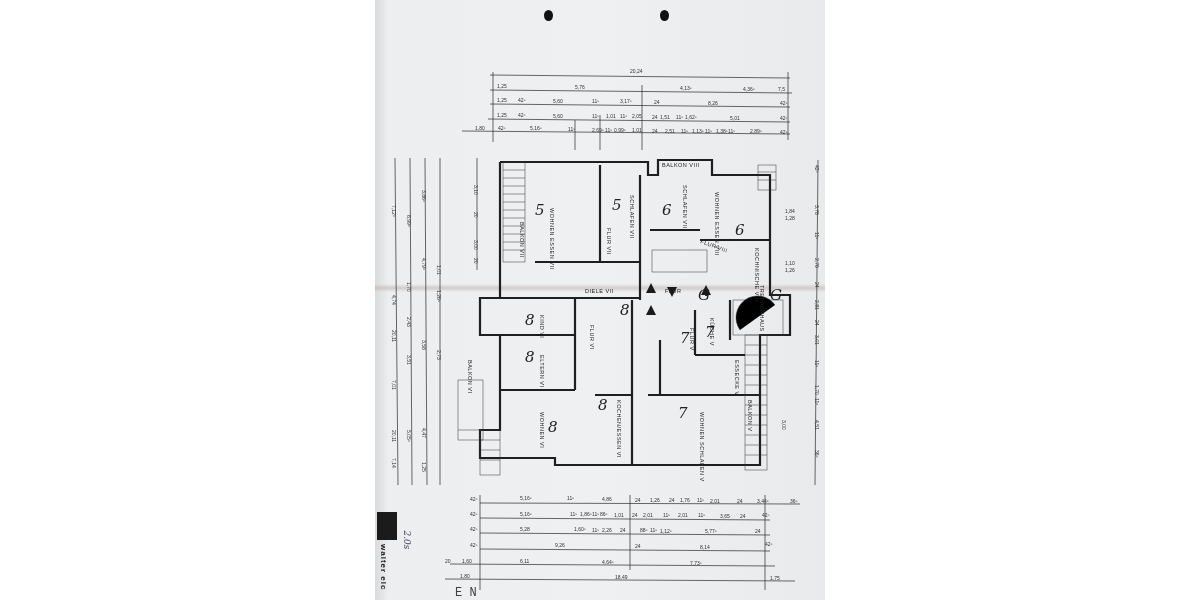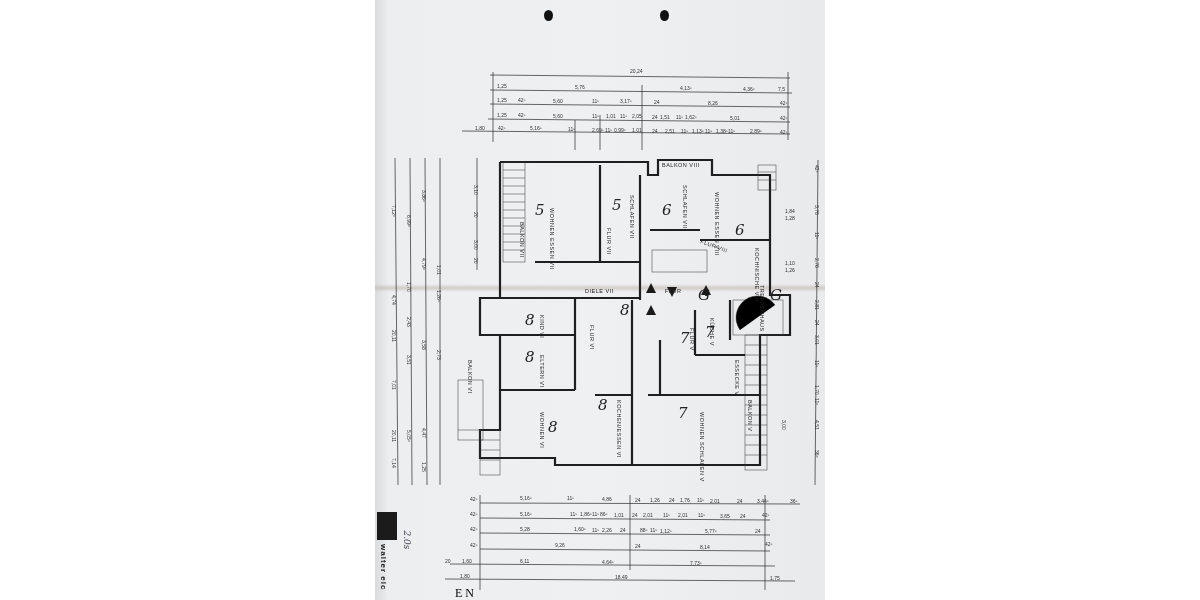--- a/index.html
+++ b/index.html
@@ -7,21 +7,21 @@
     .sheet { position: absolute; left: 375px; top: 0; width: 450px; height: 600px; background: linear-gradient(90deg, #d9dadc 0%, #eceef0 3%, #eff0f2 50%, #e9eaec 100%); }
     .fold { position: absolute; left: 375px; width: 450px; height: 8px; background: linear-gradient(180deg, rgba(200,190,185,0) 0%, rgba(190,175,165,0.55) 50%, rgba(200,190,185,0) 100%); }
     .punch { position: absolute; width: 9px; height: 11px; border-radius: 50%; background: #111; }
     svg.plan { position: absolute; left: 0; top: 0; }
     .dim { font-family: "Liberation Sans", sans-serif; font-size: 5px; fill: #333; }
     .room { font-family: "Liberation Sans", sans-serif; font-size: 5.5px; fill: #222; letter-spacing: 0.5px; }
     .hand { font-family: "DejaVu Serif", serif; font-size: 15px; fill: #222; font-style: italic; }
     .logo { position: absolute; left: 377px; top: 512px; width: 20px; height: 28px; background: #1b1b1b; }
     .logo-text { position: absolute; left: 376px; top: 544px; width: 12px; writing-mode: vertical-rl; font-family: "Liberation Sans", sans-serif; font-size: 8px; font-weight: bold; color: #222; letter-spacing: 1px; }
     .note { position: absolute; left: 398px; top: 535px; font-family: "DejaVu Serif", serif; font-size: 9px; color: #445; transform: rotate(90deg); font-style: italic; }
-    .corner-text { position: absolute; left: 455px; top: 586px; font-family: Liberation Serif, serif; font-size: 12px; color: #000000; }
+    .corner-text { position: absolute; left: 455px; top: 586px; font-family: Liberation Mono, monospace; font-size: 12px; color: #404040; }
   </style>
 </head>
 <body>
 
 <div class="sheet"></div>
 <div class="fold" style="top:284px"></div>
 <div class="punch" style="left:544px;top:10px"></div>
 <div class="punch" style="left:660px;top:10px"></div>
 
 <svg class="plan" width="1200" height="600" viewBox="0 0 1200 600">

